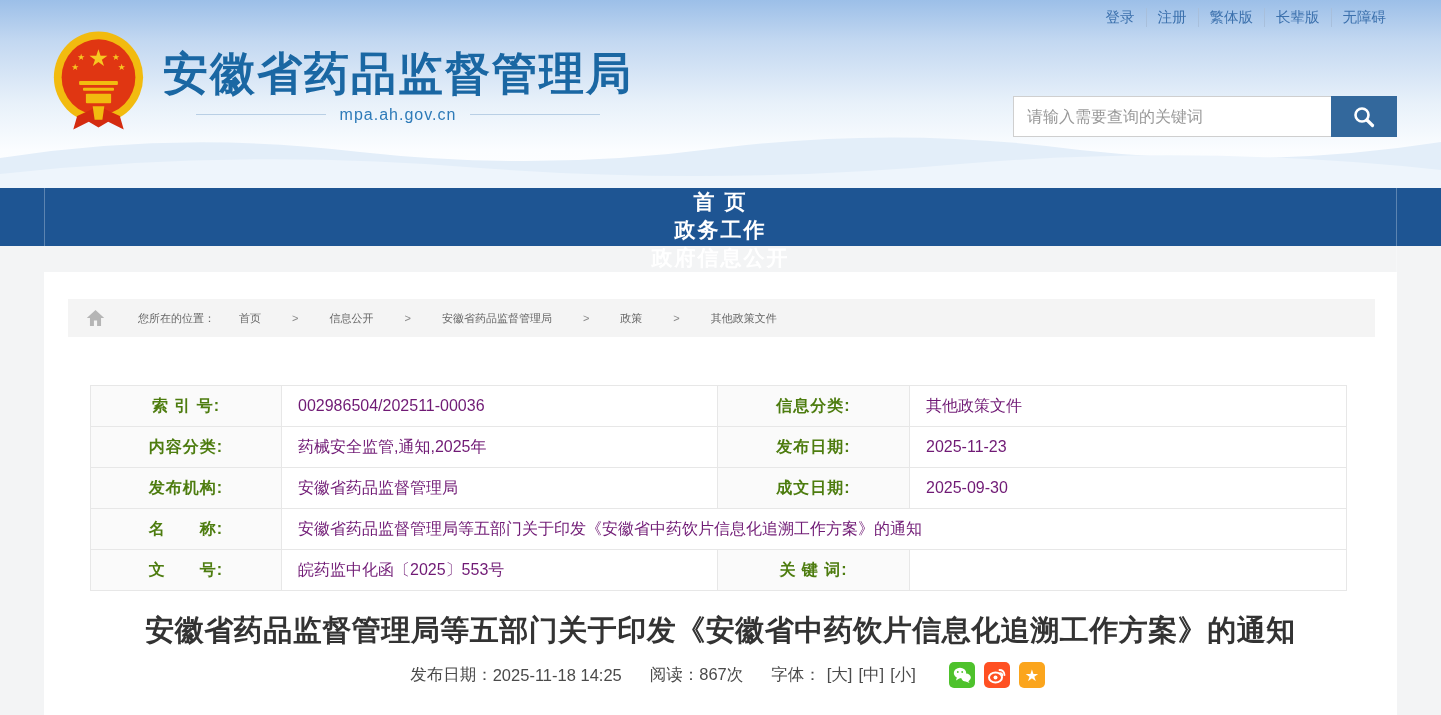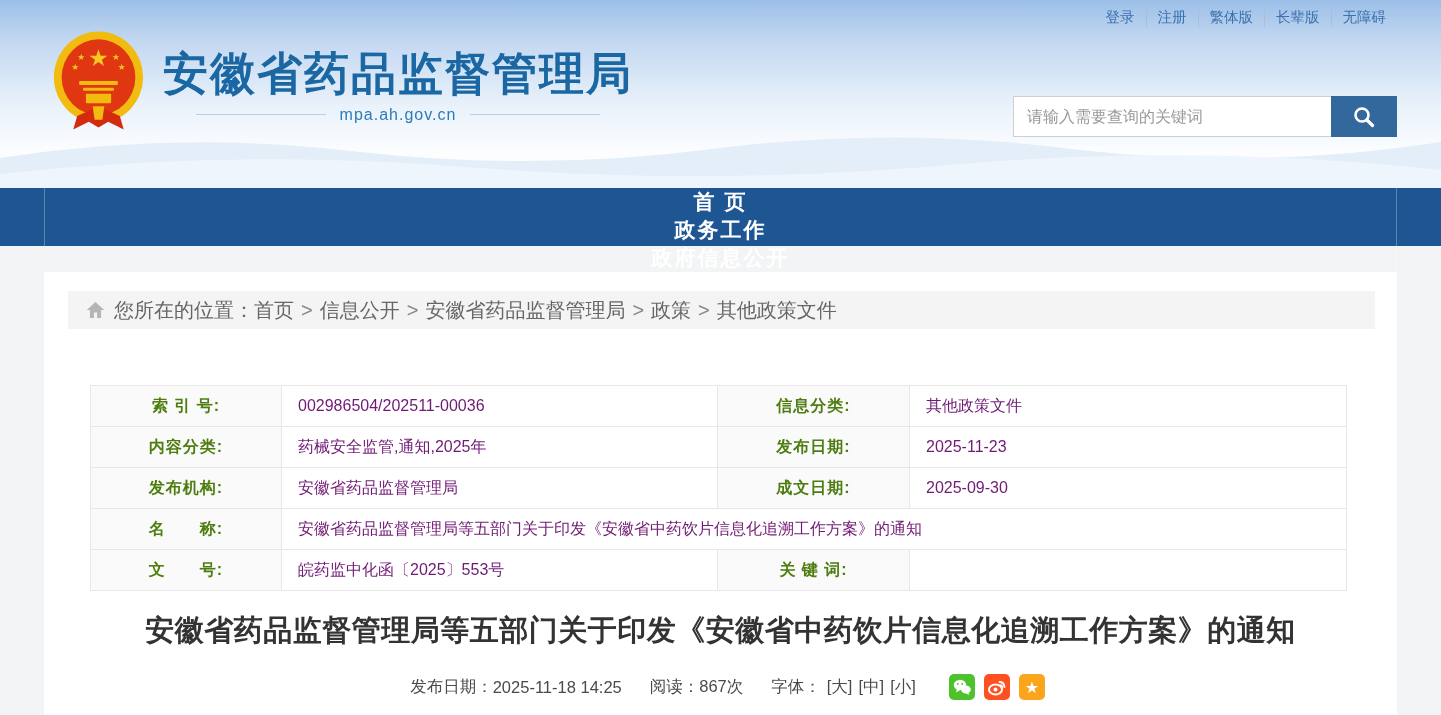--- a/index.html
+++ b/index.html
@@ -62,24 +62,24 @@
     color:#fff; font-size:21px; font-weight:bold; letter-spacing:2px;
     border-right:1px solid rgba(255,255,255,0.28); cursor:pointer;
   }
 
   
   .panel{
     margin:26px 44px 0 44px; background:#fff; padding-bottom:60px; min-height:460px;
   }
   .breadcrumb{
     margin:0 22px 0 24px; padding-top:0;
-    position:relative; top:19px;
+    position:relative; top:27px;
     height:38px; background:#f4f4f4;
     display:flex; align-items:center; padding-left:18px;
-    font-size:20px; color:#666;
+    font-size:11px; color:#666;gap:24px;
   }
   .breadcrumb .home-ico{ margin-right:9px; display:flex; }
   .breadcrumb a{ color:#666; text-decoration:none; cursor:pointer; }
   .breadcrumb .sep{ margin:0 7px; color:#888; }
 
   
   table.meta{
     margin:75px 48px 0 46px; width:1256px;
     border-collapse:collapse; table-layout:fixed;
   }
@@ -91,21 +91,21 @@
     text-align:center; letter-spacing:1px;
   }
   td.val{ color:#701a75; padding-left:16px; background:#fff; }
 
   
   .article-title{
     margin:20px 60px 0 60px; text-align:center;
     font-size:29px; font-weight:bold; color:#333; letter-spacing:0.5px;
   }
   .article-meta{
-    margin-top:23px; display:flex; align-items:center; justify-content:center;
+    margin-top:11px; display:flex; align-items:center; justify-content:center;
     font-size:16.5px; color:#4a4a4a;
   }
   .article-meta .chunk{ margin:0 14px; display:flex; align-items:center; }
   .article-meta .fs{ margin-left:6px; cursor:pointer; color:#4a4a4a; }
   .share-icons{ display:flex; margin-left:10px; }
   .share-ico{
     width:26px; height:26px; border-radius:5px; margin-left:9px; cursor:pointer;
     display:flex; align-items:center; justify-content:center;
   }
   .share-ico.wechat{ background:#4ec22c; }

